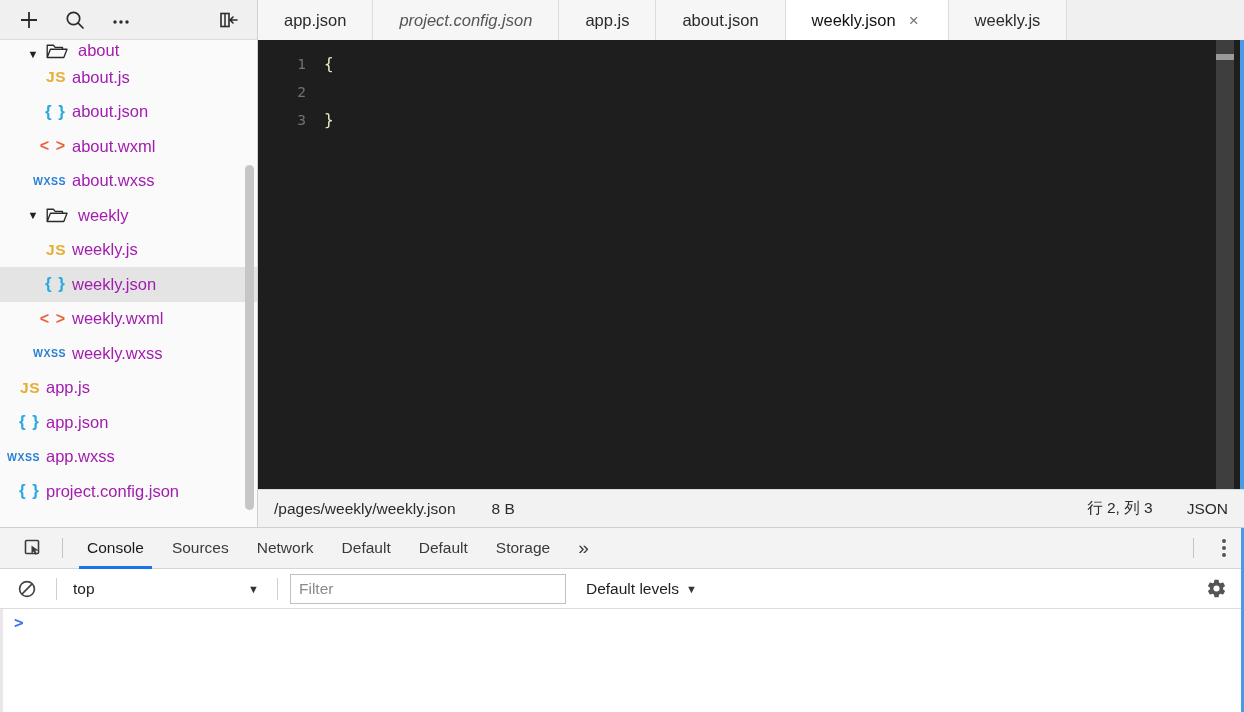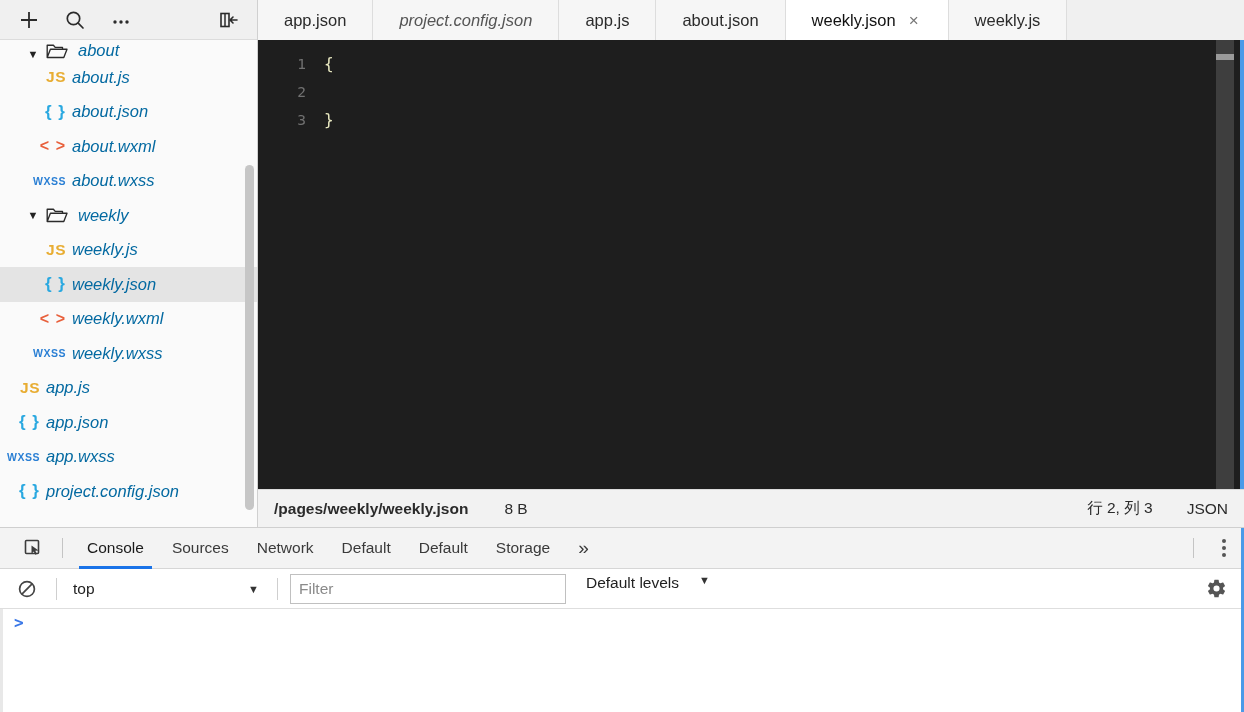--- a/index.html
+++ b/index.html
@@ -115,21 +115,21 @@
     font-weight: bold;
     letter-spacing: 0.5px;
     margin-right: 6px;
     flex-shrink: 0;
   }
   .file-icon.js    { color: #e8ad33; font-size: 15.5px; }
   .file-icon.json  { color: #29a8e0; font-size: 17px; letter-spacing: 1px; }
   .file-icon.wxml  { color: #e8603c; font-size: 16px; letter-spacing: 1px; }
   .file-icon.wxss  { color: #2a7fd4; font-size: 10.5px; font-weight: bold; }
 
-  .tree-label { font-size: 16.5px; color: #0369a1; font-style: italic; }
+  .tree-label { font-size: 16.5px; color: #a21caf; }
   .tree-label.folder { font-size: 16.5px; }
 
   
   .ind-1 { padding-left: 0px; }
   .ind-2 { padding-left: 26px; }
 
   .sidebar-scrollbar {
     position: absolute;
     right: 3px;
     top: 165px;
@@ -251,21 +251,21 @@
     height: 38px;
     min-height: 38px;
     background: #f2f2f2;
     border-top: 1px solid #dcdcdc;
     display: flex;
     align-items: center;
     padding: 0 16px;
     font-size: 15.5px;
     color: #2b2b2b;
   }
-  .status-path { margin-right: 36px; font-weight: bold; }
+  .status-path { margin-right: 36px; }
   .status-size { }
   .status-right {
     margin-left: auto;
     display: flex;
     align-items: center;
     gap: 34px;
   }
   .status-item { cursor: pointer; }
 
   
@@ -408,21 +408,22 @@
     font-size: 15.5px;
     color: #222;
     padding: 0 8px;
     font-family: "Liberation Sans", sans-serif;
     outline: none;
   }
   .filter-input::placeholder { color: #8a8a8a; }
 
   .levels-select {
     display: flex;
-    gap: 20px;
+    align-items: center;
+    gap: 7px;
     height: 30px;
     margin-left: 14px;
     padding: 0 6px;
     font-size: 15.5px;
     color: #222;
     cursor: pointer;
   }
 
   .filter-spacer { flex: 1; }
 

